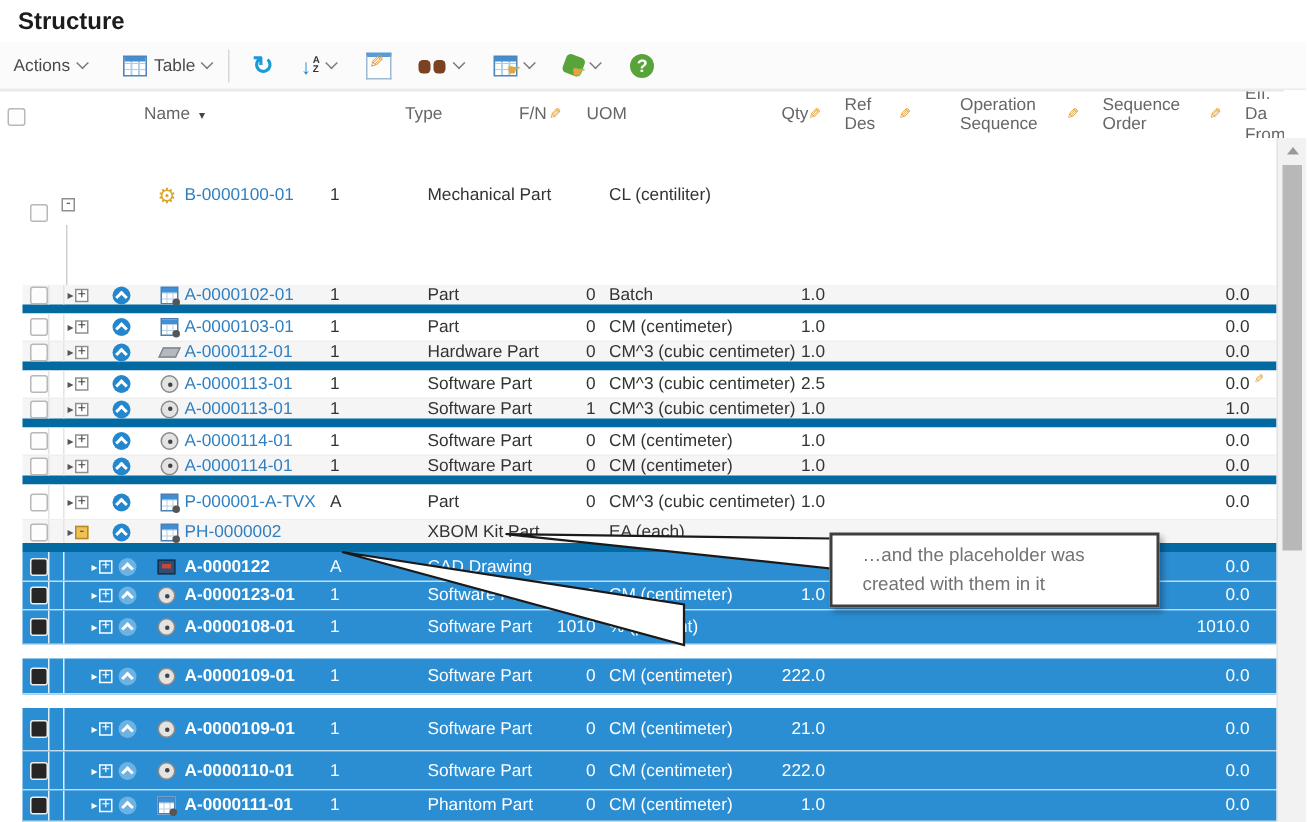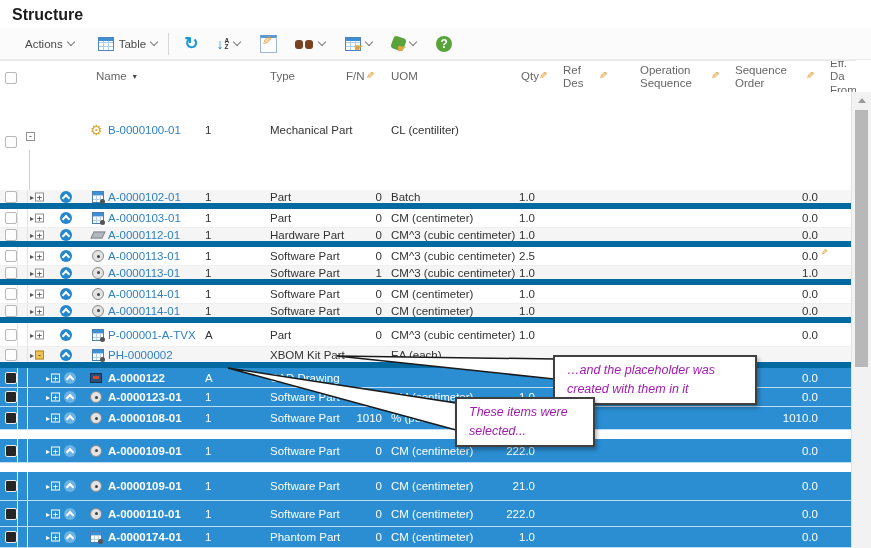--- a/index.html
+++ b/index.html
@@ -4,21 +4,21 @@
 <style>
   html,body{margin:0;padding:0;background:#fff;}
   .app{position:relative;width:871px;height:548px;background:#fff;overflow:hidden;
        font-family:"Liberation Sans",sans-serif;color:#333;}
 
   
   .title{position:absolute;left:12px;top:6px;font-size:16px;font-weight:bold;color:#1c1c1c;}
 
   
   .toolbar{position:absolute;left:0;top:28px;width:100%;height:32px;background:#fbfbfb;
-           border-bottom:1px solid #ececec;display:flex;align-items:center;padding-left:20px;
+           border-bottom:1px solid #ececec;display:flex;align-items:center;padding-left:4px;
            box-sizing:border-box;}
   .tbtn{display:flex;align-items:center;font-size:11.5px;color:#4a4a4a;padding:4px 5px;cursor:pointer;}
   .chev{width:5px;height:5px;border-right:1px solid #7a7a7a;border-bottom:1px solid #7a7a7a;
         transform:rotate(45deg);margin:-3px 0 0 5px;}
   .tsep{width:1px;height:22px;background:#d7d7d7;margin:0 9px 0 6px;}
   .ibtn{position:relative;display:flex;align-items:center;padding:3px 6px;cursor:pointer;}
 
   
   .ic-grid{position:relative;width:14px;height:12px;background:#fff;border:1px solid #4c86bd;
            background-image:linear-gradient(#aecde8 1px,transparent 1px),linear-gradient(90deg,#aecde8 1px,transparent 1px);
@@ -54,21 +54,21 @@
   .sorttri{font-size:8px;color:#444;margin-left:6px;}
   .sorttri::before{content:"▾";}
   .pen{color:#e09a2f;font-size:10px;display:inline-block;transform:scaleX(-1);}
   .pen::before{content:"✎";}
   .hpen{position:absolute;top:9px;}
   .hp1{left:366px;} .hp2{left:539px;} .hp3{left:599px;} .hp4{left:711px;} .hp5{left:806px;}
   .hcb{position:absolute;left:5px;top:11px;width:10px;height:10px;border:1px solid #b8b8b8;
        background:#fdfdfd;border-radius:2px;cursor:pointer;}
 
   
-  .gbody{position:absolute;left:0;top:92px;width:852px;height:456px;background:#fff;}
+  .gbody{position:absolute;left:0;top:92px;width:852px;height:456px;background:#fff;padding-left:15px;}
 
   
   .rootblock{position:relative;height:98px;background:#fff;}
   .rootline{position:absolute;left:29px;top:58px;bottom:0;width:1px;background:#cfcfcf;}
   .rootblock .cb{top:44px;transform:none;}
   .rootblock .cell{position:absolute;top:38px;height:20px;line-height:20px;font-size:11.5px;white-space:nowrap;}
 
   
   .row{position:relative;box-sizing:border-box;width:100%;}
   .row.alt{background:#f5f5f5;border-bottom:6px solid #0369a1;}
@@ -129,21 +129,21 @@
 
   
   .vscroll{position:absolute;right:0;top:92px;width:19px;bottom:0;background:#f2f2f2;border-left:1px solid #e3e3e3;}
   .vs-up{height:17px;display:flex;align-items:center;justify-content:center;cursor:pointer;}
   .vs-up::after{content:"";width:0;height:0;border:4px solid transparent;border-bottom:5px solid #9a9a9a;margin-top:-4px;}
   .vs-thumb{position:absolute;left:3px;right:3px;top:18px;height:257px;background:#b8b8b8;cursor:pointer;}
 
   
   .wedges{position:absolute;left:0;top:0;z-index:4;pointer-events:none;}
   .co{position:absolute;background:#fff;border:2px solid #3f3f3f;box-shadow:2px 3px 4px rgba(0,0,0,.3);
-      font-size:12.5px;color:#a21caf;padding:4px 12px;line-height:1.5;z-index:5;font-style:italic;}
+      font-size:12.5px;color:#737373;padding:4px 20px;line-height:1.5;z-index:5;}
   .co1{left:553px;top:355px;width:176px;}
   .co2{left:455px;top:397px;width:112px;}
 </style>
 </head>
 <body>
 
 <div class="app">
 
   <div class="title">Structure</div>
 
@@ -508,36 +508,35 @@
       <div class="row sel" style="height: 21px;">
     <span class="cb"></span>
     <span class="guide g1"></span>
     <span class="guide g2"></span>
     <span class="exp">
       <span class="arr"></span>
       <span class="box plus"></span>
     </span>
     <span class="circ"></span>
     <span class="ii tbl"></span>
-    <a class="cell c-name">A-0000174-01</a>
+    <a class="cell c-name">A-0000111-01</a>
     <span class="cell c-rev">1</span>
     <span class="cell c-type">Phantom Part</span>
     <span class="cell c-fn">0</span>
     <span class="cell c-uom">CM (centimeter)</span>
     <span class="cell c-qty">1.0</span>
     <span class="cell c-seq">0.0</span>
   </div>
     </div>
 
   <div class="vscroll">
     <div class="vs-up"></div>
     <div class="vs-thumb"></div>
   </div>
 
   <svg class="wedges" width="871" height="548">
     <polygon points="337,356 554,359 554,379" fill="#ffffff" stroke="#1a1a1a" stroke-width="1.5"></polygon>
     <polygon points="228,368 456,403 456,430" fill="#ffffff" stroke="#1a1a1a" stroke-width="1.5"></polygon>
   </svg>
 
   <div class="co co1">…and the placeholder was created with them in it</div>
-  <div class="co co2">These items were selected...</div>
 
 </div>
 
 </body></html>

